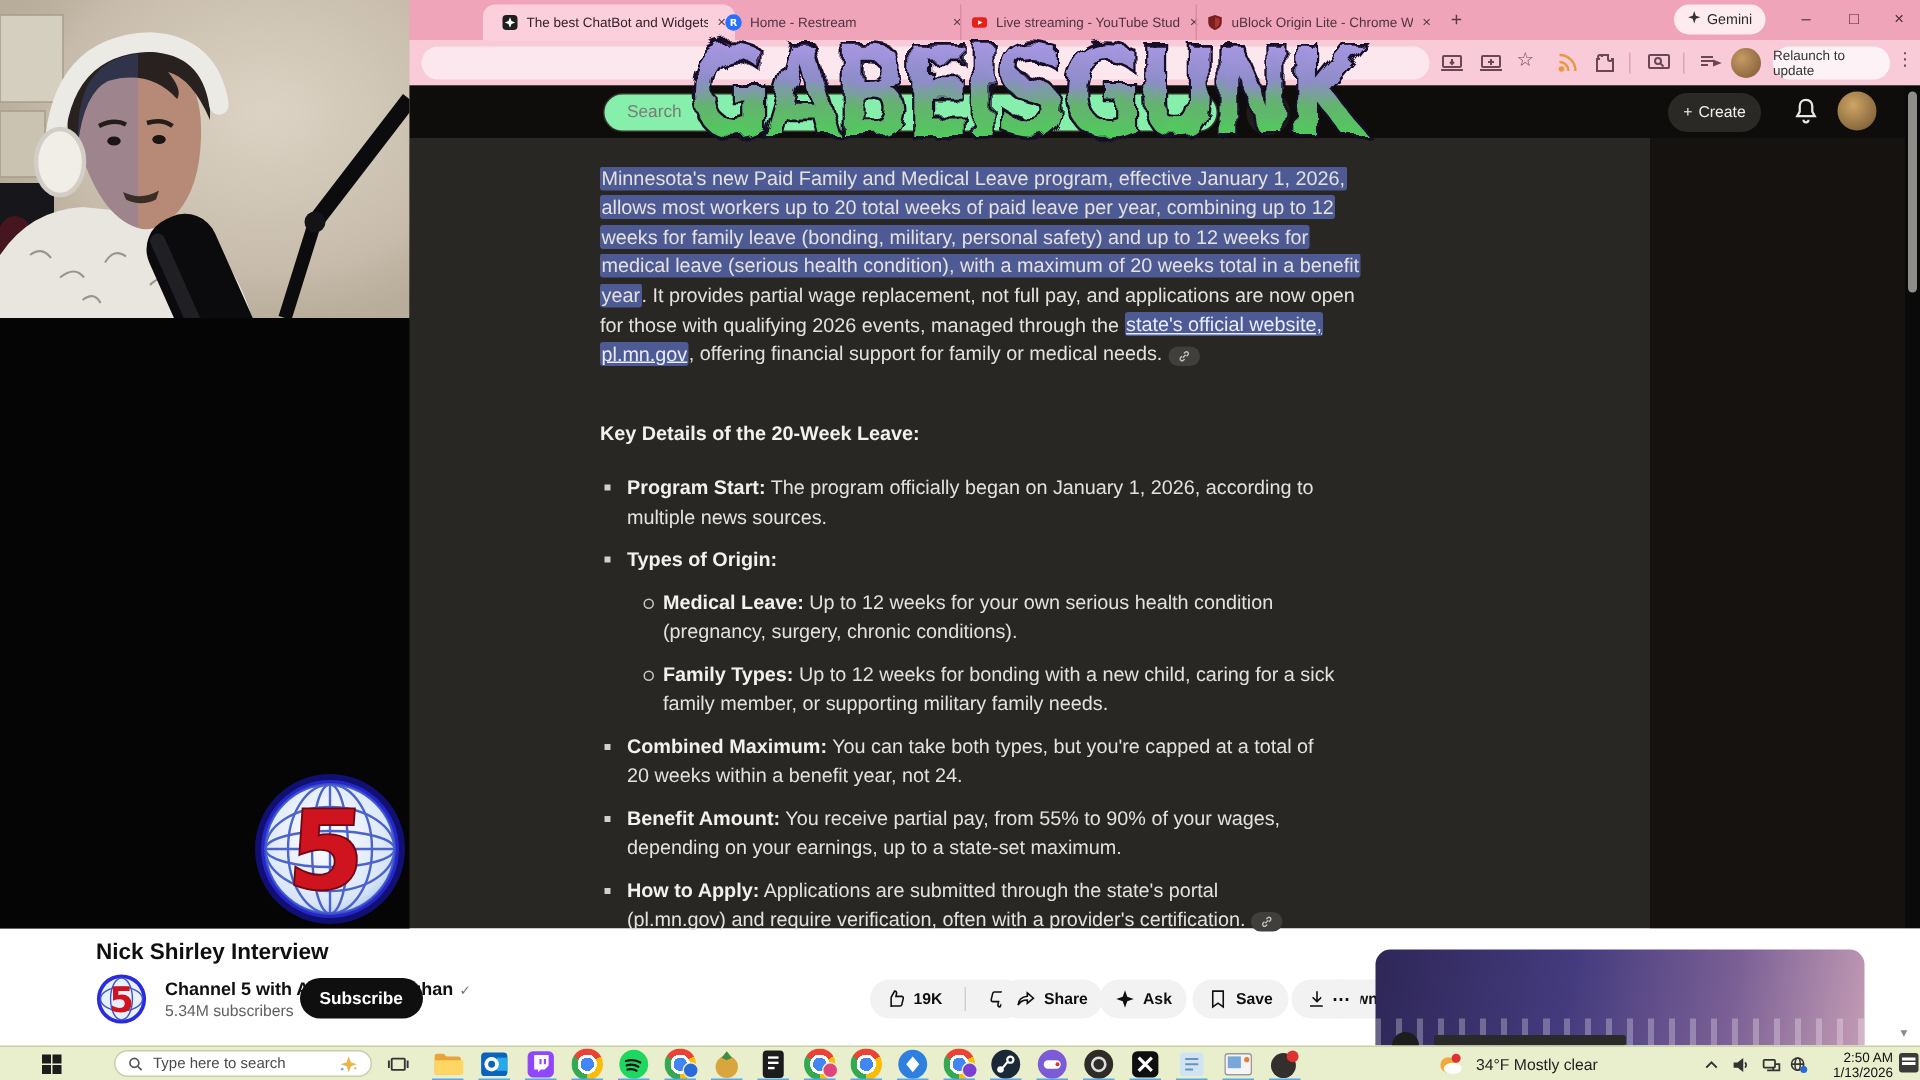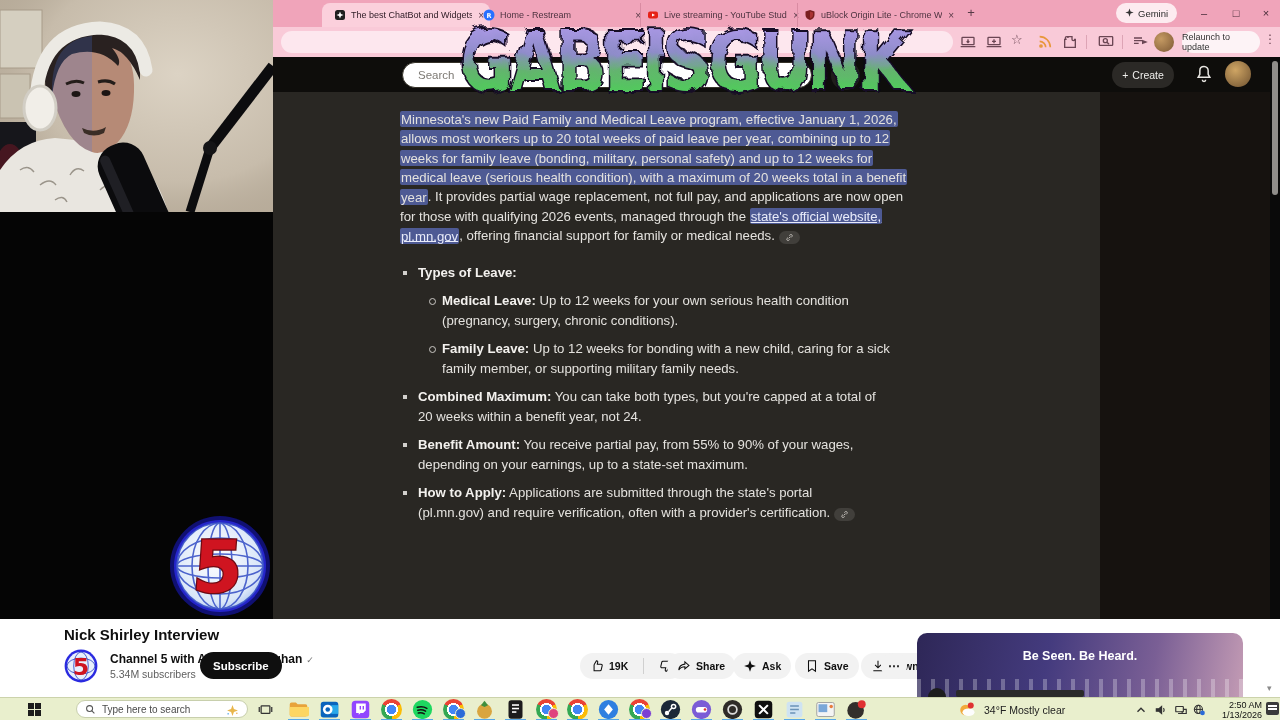--- a/index.html
+++ b/index.html
@@ -32,21 +32,21 @@
   .tb-avatar{position:absolute;left:1154px;top:5px;width:20px;height:20px;border-radius:50%;
     background:radial-gradient(circle at 35% 35%,#c59a63,#7c5834);}
   .relaunch{position:absolute;left:1182px;top:4px;width:78px;height:22px;border-radius:11px;
     background:#fdf3f6;font-size:9px;color:#333;display:flex;align-items:center;justify-content:center;}
   .tb-dots{position:absolute;left:1264px;top:5px;font-size:12px;color:#6b4654;}
 
   
   .video{position:absolute;left:0;top:57px;width:1280px;height:562px;background:#292723;}
   .yt-dark-header{position:absolute;left:273px;top:0;width:997px;height:35px;background:#0e0d0b;}
   .yt-search{position:absolute;left:129px;top:5px;width:410px;height:26px;border-radius:13px;
-    background:#ffffff;border:1px solid #363329;display:flex;align-items:center;padding-left:15px;
+    background:#86efac;border:1px solid #363329;display:flex;align-items:center;padding-left:15px;
     font-size:11.5px;color:#7d7a74;box-sizing:border-box;}
   .yt-mic{position:absolute;left:558px;top:4px;width:29px;height:29px;border-radius:50%;background:#201e1b;
     display:flex;align-items:center;justify-content:center;color:#e9e7e3;}
   .yt-mic svg{width:13px;height:13px;}
   .yt-create{position:absolute;left:839px;top:5px;width:62px;height:26px;border-radius:13px;background:#2b2926;
     color:#f0efec;font-size:10.5px;display:flex;align-items:center;justify-content:center;gap:4px;}
   .yt-bell{position:absolute;left:921px;top:7px;width:20px;height:20px;color:#e8e6e2;}
   .yt-bell svg{width:20px;height:20px;}
   .yt-avatar{position:absolute;left:952px;top:4px;width:26px;height:26px;border-radius:50%;
     background:radial-gradient(circle at 40% 35%,#cfa564,#6e5130);}
@@ -271,24 +271,26 @@
     </div>
 
     <div class="answer">
       <div>
         <span class="hl">Minnesota's new Paid Family and Medical Leave program, effective January 1, 2026, allows most workers up to 20 total weeks of paid leave per year, combining up to 12 weeks for family leave (bonding, military, personal safety) and up to 12 weeks for medical leave (serious health condition), with a maximum of 20 weeks total in a benefit year</span><span>. It provides partial wage replacement, not full pay, and applications are now open for those with qualifying 2026 events, managed through the </span><span class="hl alink">state's official website, pl.mn.gov</span><span>, offering financial support for family or medical needs.</span><span class="chip">
             <svg viewBox="0 0 24 24" fill="none" stroke="currentColor" stroke-width="2.4">
               <path d="M9.5 14.5l5-5M8 12l-2.3 2.3a3.3 3.3 0 0 0 4.7 4.7L12.7 17M16 12l2.3-2.3a3.3 3.3 0 0 0-4.7-4.7L11.3 7"></path>
             </svg>
           </span>
       </div>
+      <div class="akey">Key Details of the 20-Week Leave:</div>
       <div class="bullets" id="bullets">
-          <div class="bullet lvl1"><span class="marker"></span><b>Types of Leave:</b></div>
+          <div class="bullet lvl1"><span class="marker"></span><b>Program Start:</b> The program officially began on January 1, 2026, according to multiple news sources.</div>
+          <div class="bullet lvl1"><span class="marker"></span><b>Types of Origin:</b></div>
           <div class="bullet lvl2"><span class="marker"></span><b>Medical Leave:</b> Up to 12 weeks for your own serious health condition (pregnancy, surgery, chronic conditions).</div>
-          <div class="bullet lvl2"><span class="marker"></span><b>Family Leave:</b> Up to 12 weeks for bonding with a new child, caring for a sick family member, or supporting military family needs.</div>
+          <div class="bullet lvl2"><span class="marker"></span><b>Family Types:</b> Up to 12 weeks for bonding with a new child, caring for a sick family member, or supporting military family needs.</div>
           <div class="bullet lvl1"><span class="marker"></span><b>Combined Maximum:</b> You can take both types, but you're capped at a total of 20 weeks within a benefit year, not 24.</div>
           <div class="bullet lvl1"><span class="marker"></span><b>Benefit Amount:</b> You receive partial pay, from 55% to 90% of your wages, depending on your earnings, up to a state-set maximum.</div>
           <div class="bullet lvl1"><span class="marker"></span><b>How to Apply:</b> Applications are submitted through the state's portal (pl.mn.gov) and require verification, often with a provider's certification.<span class="chip">
               <svg viewBox="0 0 24 24" fill="none" stroke="currentColor" stroke-width="2.4">
                 <path d="M9.5 14.5l5-5M8 12l-2.3 2.3a3.3 3.3 0 0 0 4.7 4.7L12.7 17M16 12l2.3-2.3a3.3 3.3 0 0 0-4.7-4.7L11.3 7"></path>
               </svg>
             </span></div>
         </div>
     </div>
 
@@ -447,21 +449,20 @@
               <path d="M12 3v11M7 10l5 5 5-5M4 20h16"></path>
             </svg>
           </span>
           <span>Download</span>
         </div>
       </div>
     <div class="pill morebtn">⋯</div>
 
     <div class="rec-thumb">
       <div class="bars"></div>
-      <div class="rec-txt">Be Seen. Be Heard.</div>
     </div>
     <div class="rec-row-avatar"></div>
     <div class="rec-row-bar"></div>
     <div class="pg-caret">▾</div>
   </div>
 
   <div class="taskbar">
     <div class="startbtn">
         <i></i>
         <i></i>

